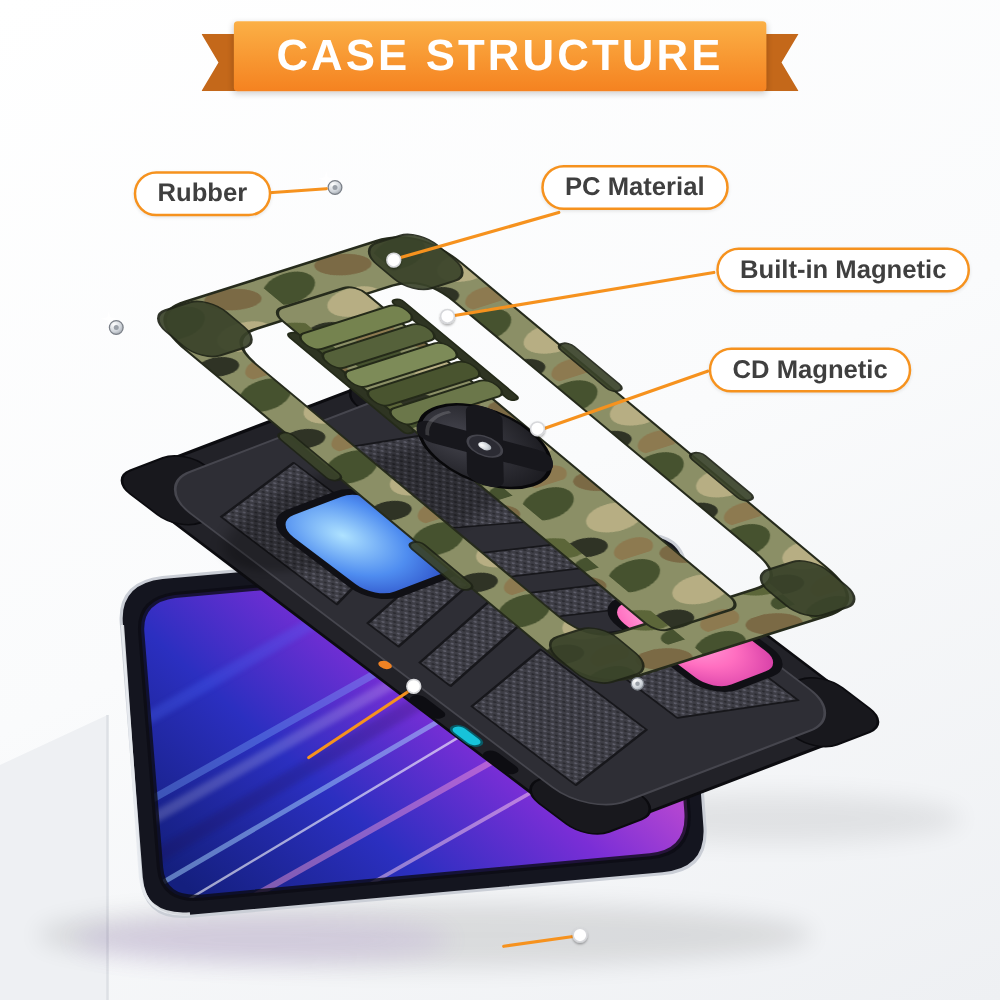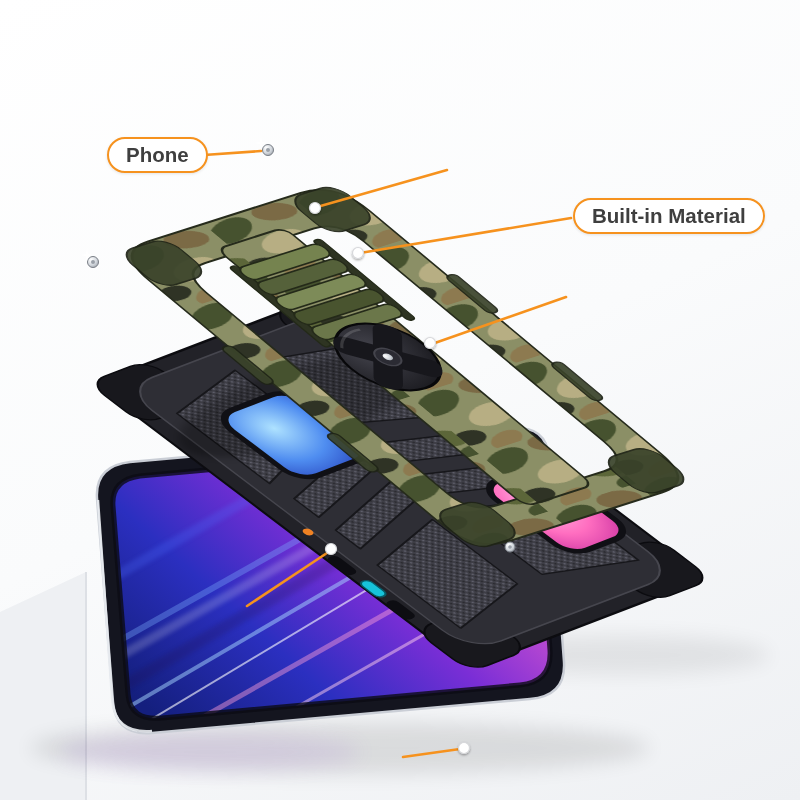--- a/index.html
+++ b/index.html
@@ -227,17 +227,24 @@
     </g>
     <g filter="url(#dotShadow)">
       <circle class="ldot" cx="315" cy="208" r="5.5"></circle>
       <circle class="ldot" cx="358" cy="253" r="5.5"></circle>
       <circle class="ldot" cx="430" cy="343" r="5.5"></circle>
       <circle class="ldot" cx="331" cy="549" r="5.5"></circle>
       <circle class="ldot" cx="464" cy="748" r="5.5"></circle>
     </g>
   </svg>
 
-
-  <div class="pill pill-nails">Phone</div>
-  <div class="pill pill-kickstand">Built-in Material</div>
+  <div class="banner">
+    <div class="tail left"></div>
+    <div class="tail right"></div>
+    <div class="band">CASE STRUCTURE</div>
+  </div>
+
+  <div class="pill pill-nails">Rubber</div>
+  <div class="pill pill-pc">PC Material</div>
+  <div class="pill pill-kickstand">Built-in Magnetic</div>
+  <div class="pill pill-magnetic">CD Magnetic</div>
 
 </div>
 
 </body></html>

